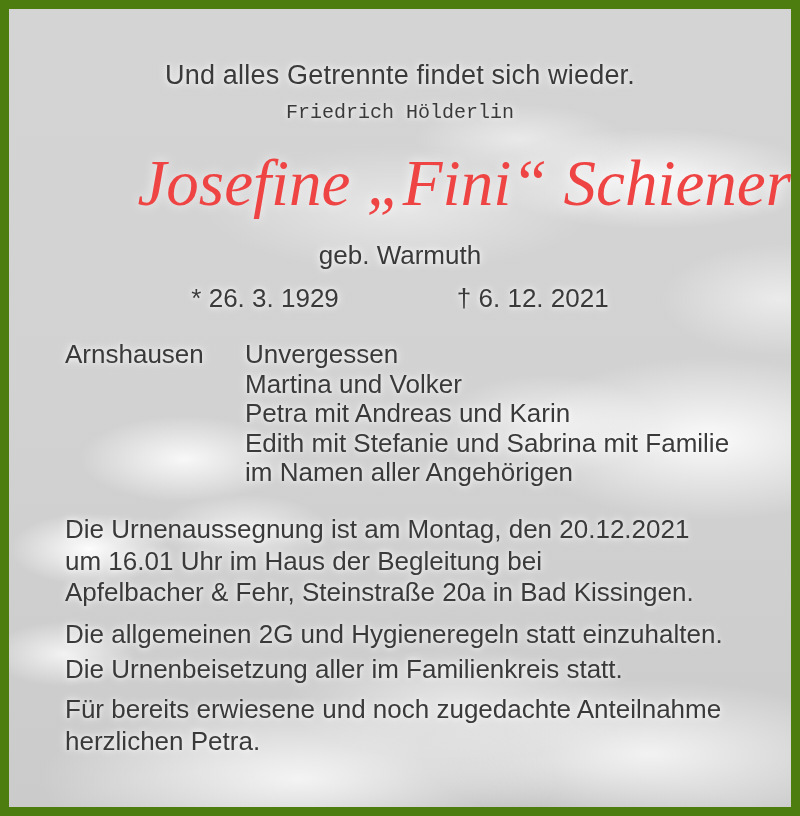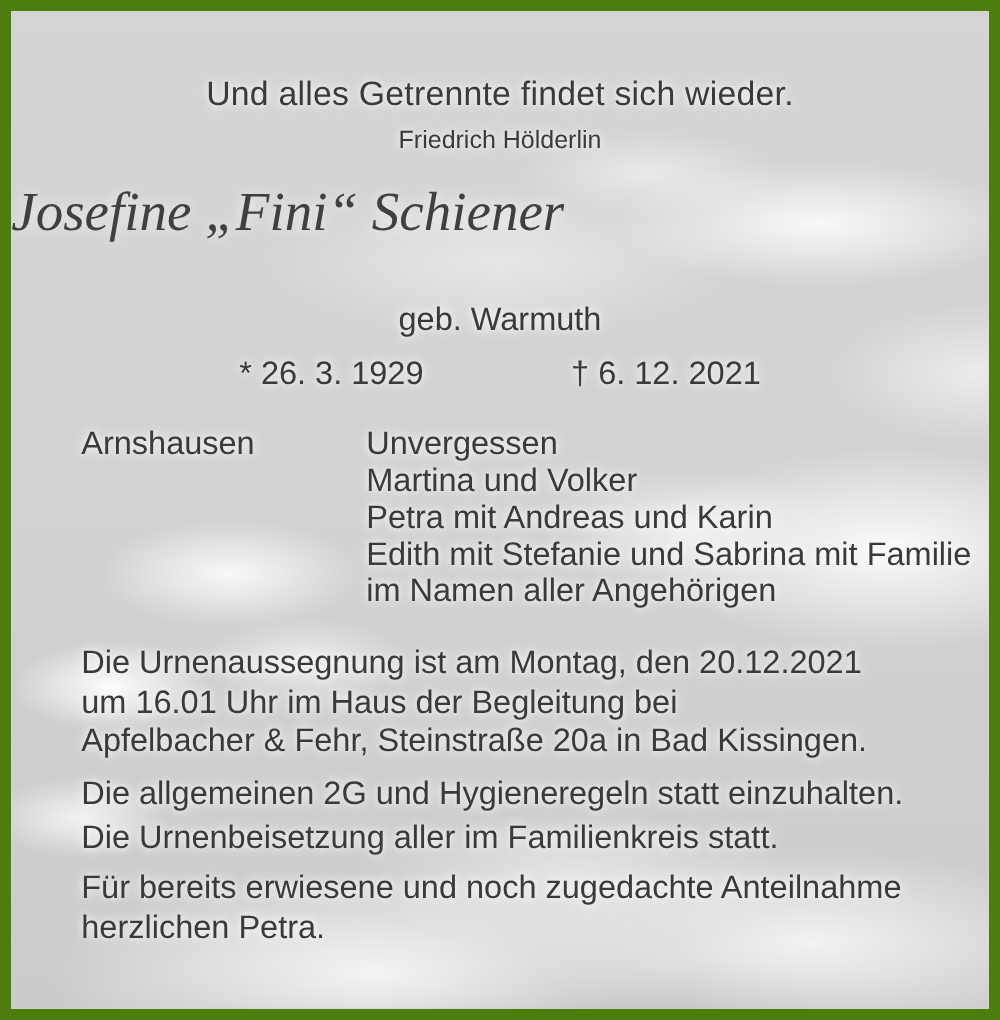--- a/index.html
+++ b/index.html
@@ -52,50 +52,50 @@
   .content { position: absolute; inset: 0; color: #3a3a3a; }
 
   .halo { text-shadow: 0 0 10px rgba(255,255,255,0.95), 0 0 5px rgba(255,255,255,0.65); }
 
   .quote {
     position: absolute; top: 51px; left: 0; width: 100%;
     text-align: center; font-size: 27px; letter-spacing: 0.2px;
   }
   .attribution {
     position: absolute; top: 92px; left: 0; width: 100%;
-    text-align: center; font-size: 20px;
+    text-align: center; font-size: 20px; font-family: Liberation Mono, monospace;
   }
 
   .name {
     position: absolute; top: 132px; left: 0; width: 100%;
-    margin: 0; text-align: left;
+    margin: 0; text-align: right;
     font-family: "Liberation Serif", serif;
     font-style: italic; font-weight: 400;
-    font-size: 44px; line-height: 1.3;
-    color: #404040;
+    font-size: 65px; line-height: 1.3;
+    color: #ef4444;
     text-shadow: 0 0 12px rgba(255,255,255,0.9);
   }
 
   .maiden {
     position: absolute; top: 231px; left: 0; width: 100%;
     text-align: center; font-size: 26px;
   }
 
   .dates {
     position: absolute; top: 274px; left: 0; width: 100%;
     display: flex; justify-content: center; gap: 118px;
     font-size: 26px;
   }
 
   .family {
     position: absolute; top: 331px; left: 56px; right: 40px;
     display: flex; font-size: 26px; line-height: 29.5px;
   }
   .family .place { width: 180px; flex: 0 0 180px; }
-  .family .lines div { white-space: nowrap; margin-left: 48px; }
+  .family .lines div { white-space: nowrap; }
 
   .para {
     position: absolute; left: 56px; right: 30px;
     margin: 0; font-size: 26px; line-height: 31.5px;
   }
   .para .line { display: block; white-space: nowrap; }
   .para-ceremony { top: 505px; }
   .para-hygiene  { top: 610px; }
   .para-burial   { top: 645px; }
   .para-thanks   { top: 685px; }

